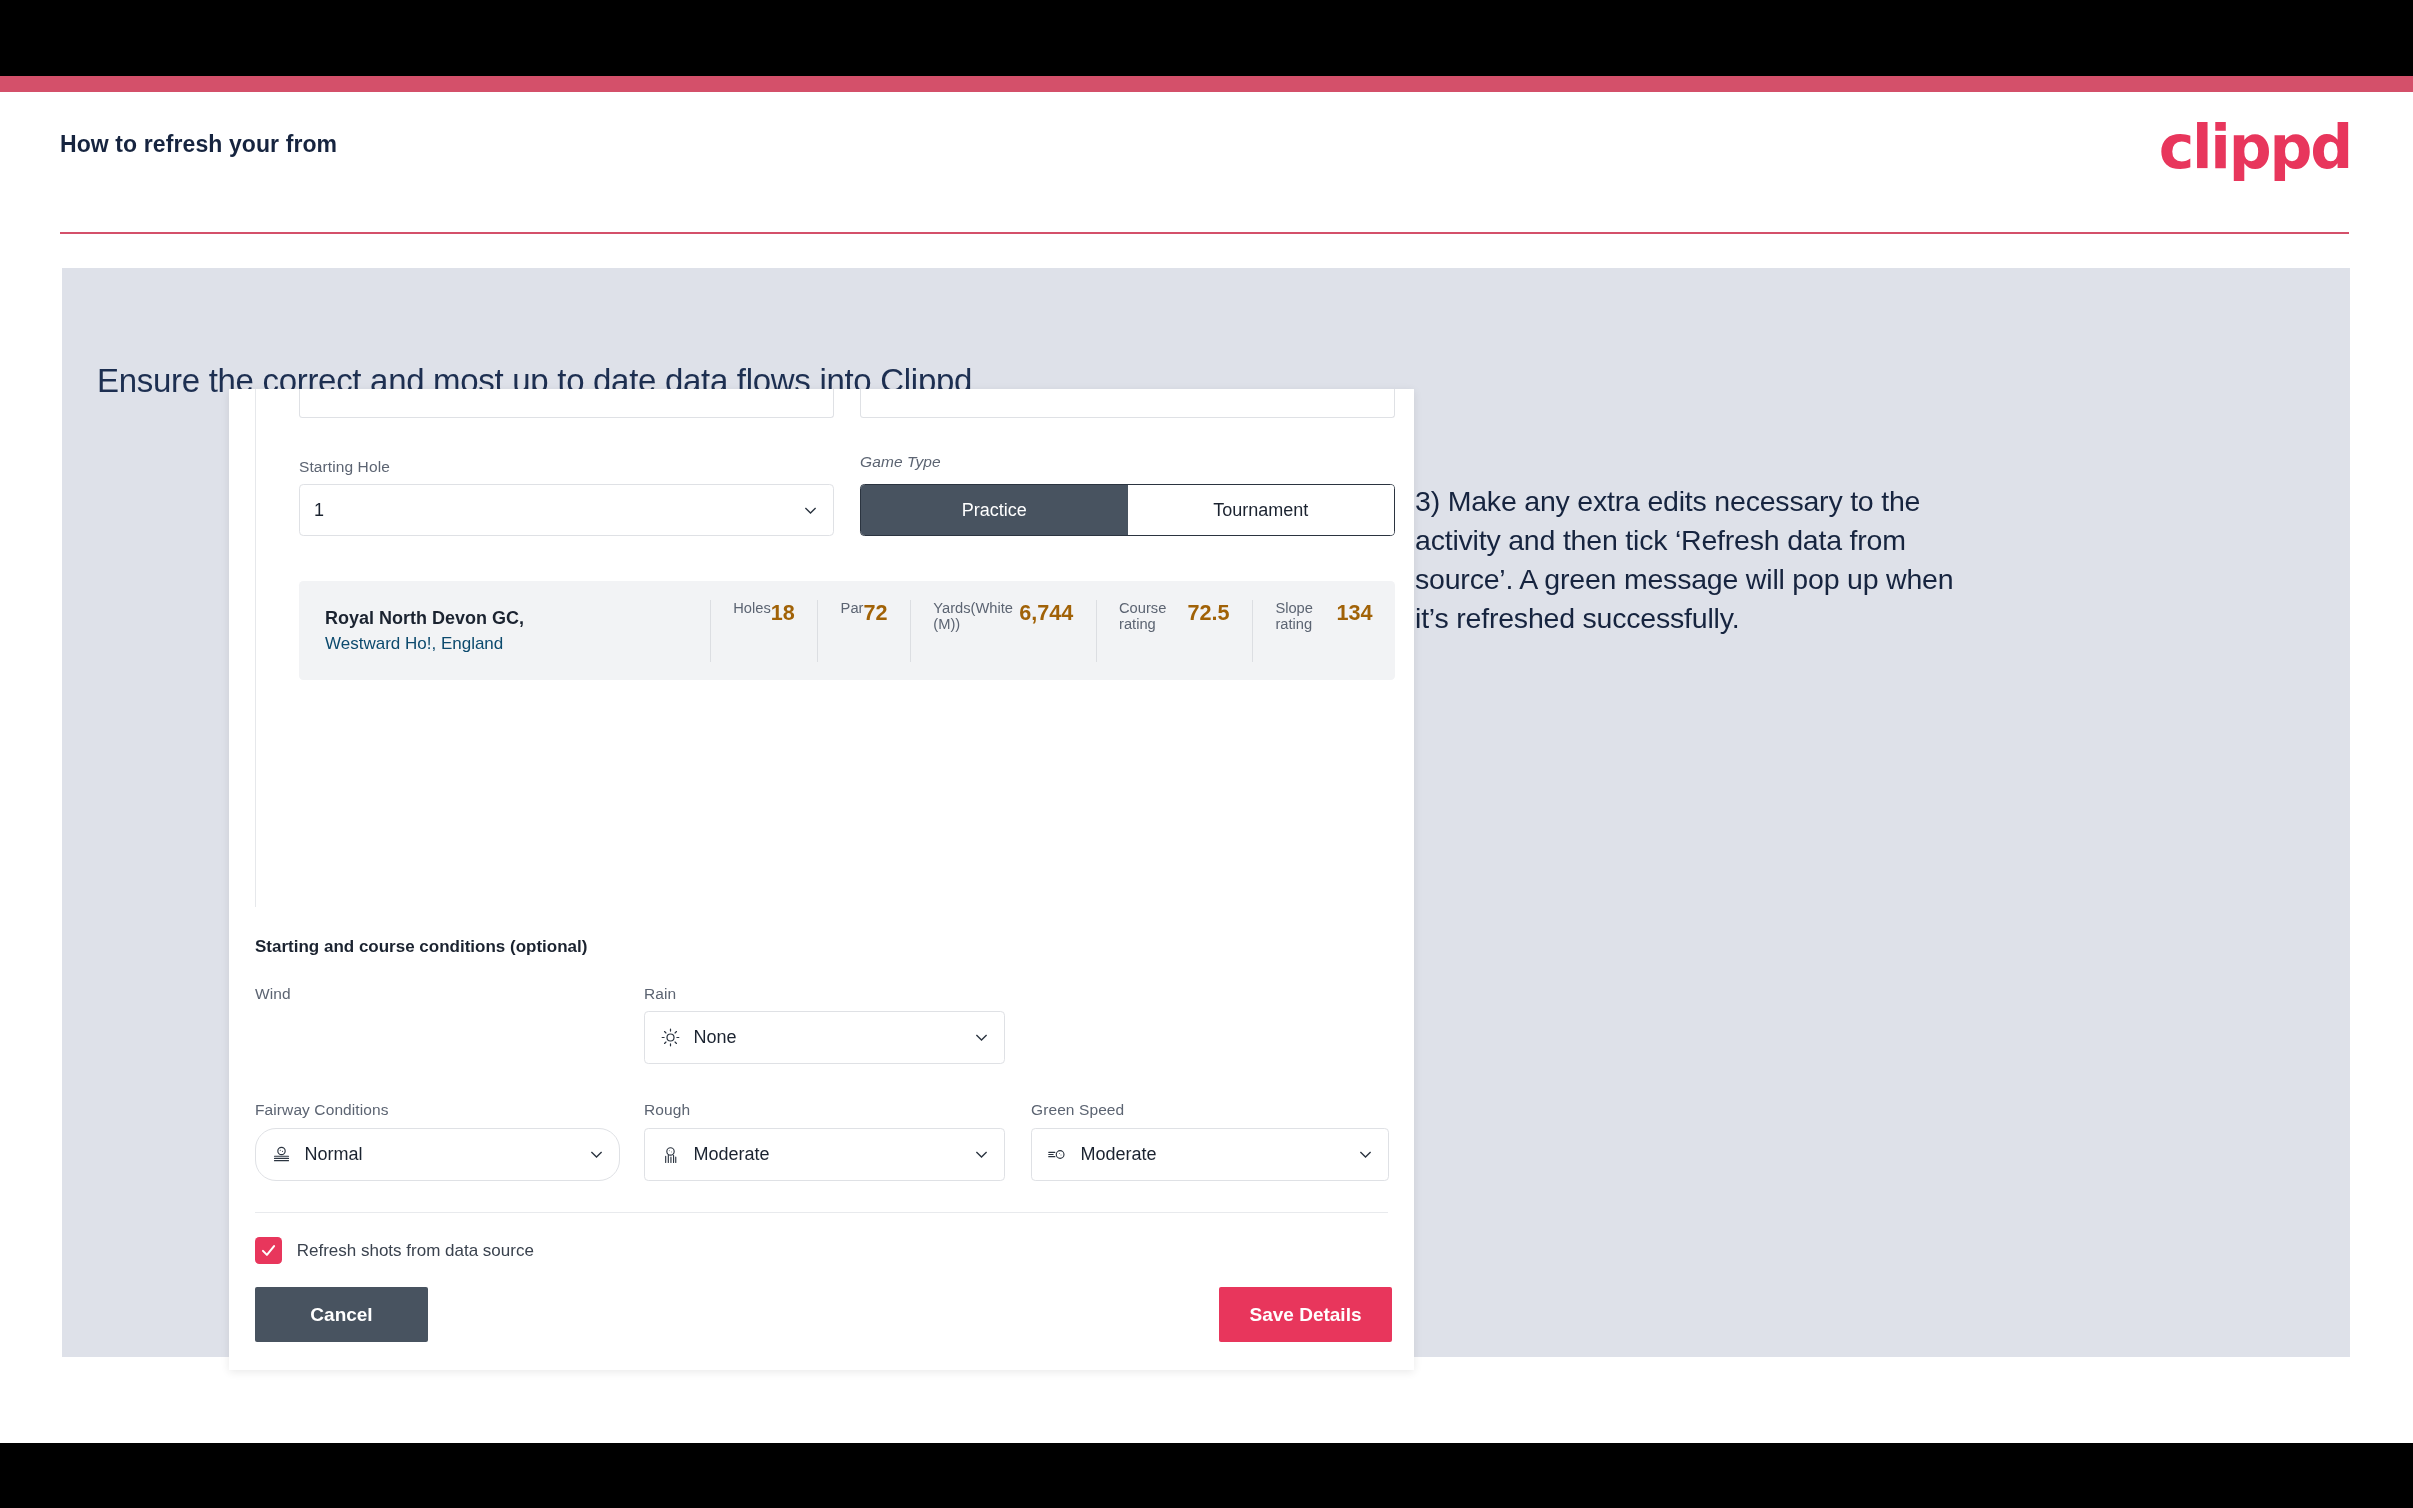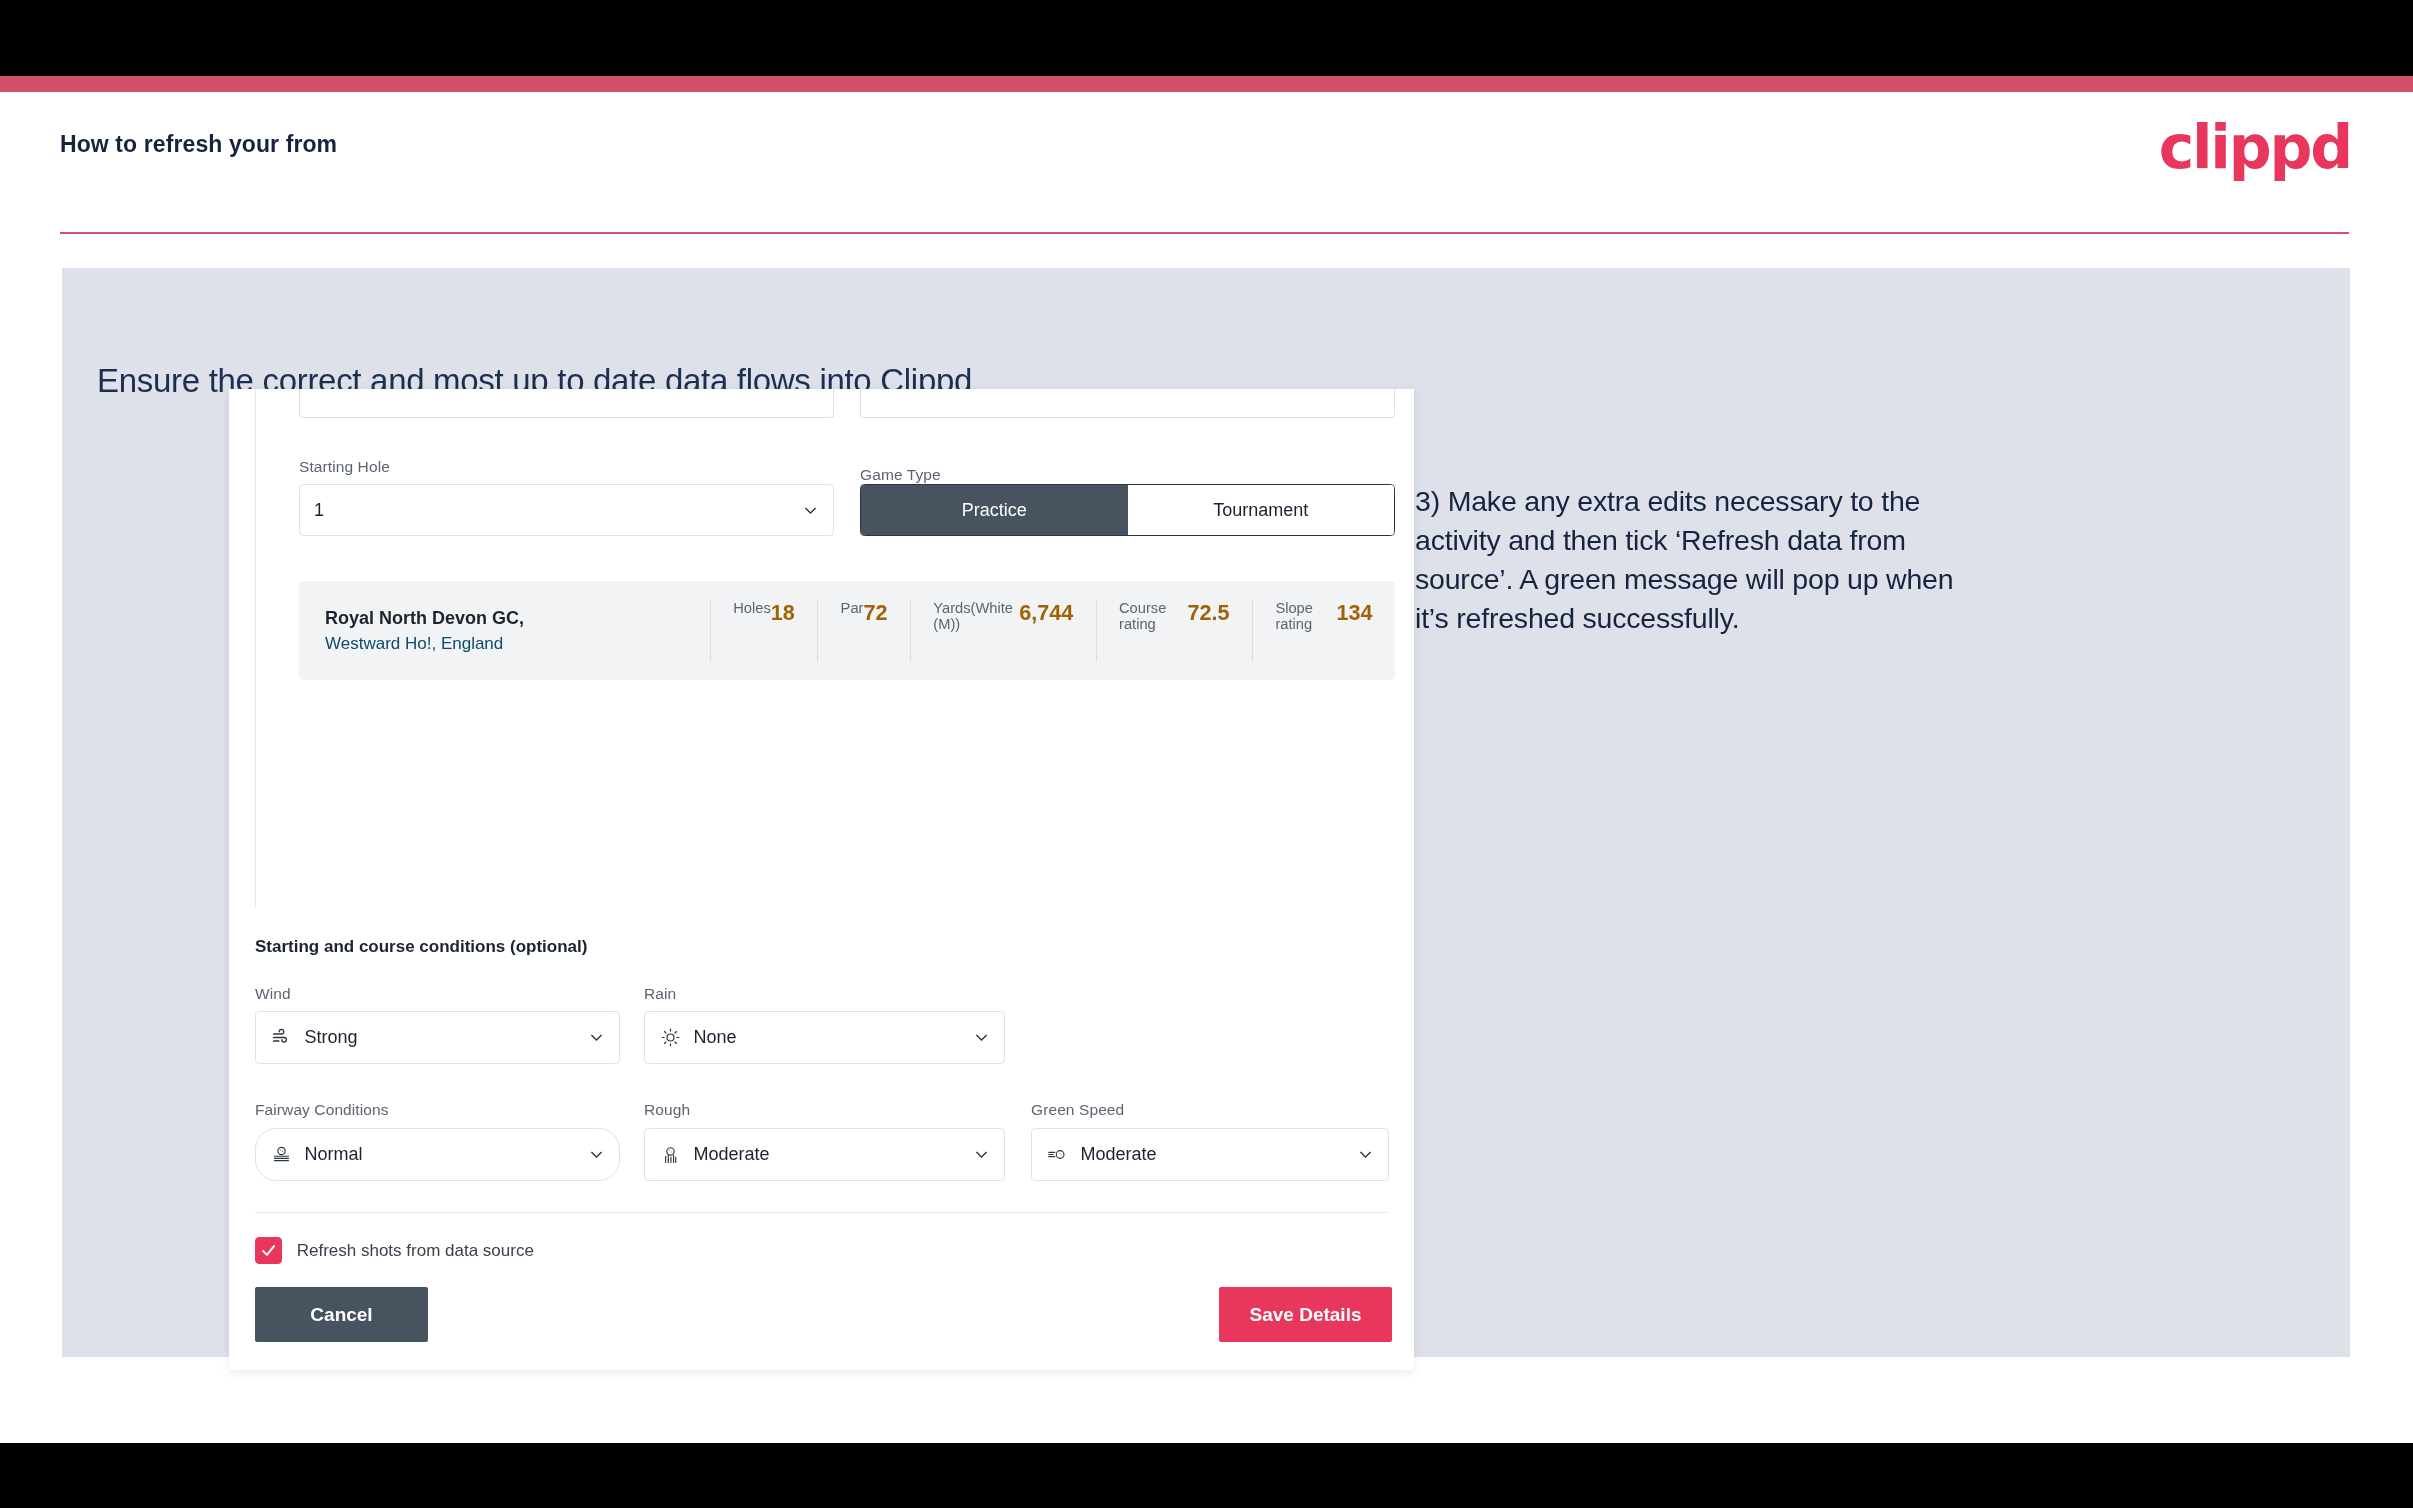--- a/index.html
+++ b/index.html
@@ -271,21 +271,21 @@
       <div class="field-label" style="left:43px; top:69px;">Starting Hole</div>
       <div class="select-box" style="left:43px; top:95px; width:535px; height:52px;">
         <div class="select-val">1</div>
         <span class="chev">
           <svg viewBox="0 0 20 20" width="17" height="17">
               <path d="M4 7 L10 13 L16 7" stroke="#2b3440" stroke-width="1.6" fill="none"></path>
             </svg>
         </span>
       </div>
 
-      <div class="field-label" style="left:604px; top:77px;">Game Type</div>
+      <div class="field-label" style="left:604px; top:64px;font-style:italic;">Game Type</div>
       <div class="toggle" style="left:604px; top:95px; width:535px;">
         <div class="toggle-opt active">Practice</div>
         <div class="toggle-opt inactive">Tournament</div>
       </div>
 
       <div class="course-panel">
         <div class="course-name-wrap">
           <div class="course-name">Royal North Devon GC,</div>
           <div class="course-loc">Westward Ho!, England</div>
         </div>
@@ -310,35 +310,20 @@
           <div class="stat-value">134</div>
         </div>
       </div>
     </div>
 
   </div>
 
   <div class="sect-title">Starting and course conditions (optional)</div>
 
   <div class="field-label" style="left:255px; top:909px;">Wind</div>
-  <div class="select-box" style="left:255px; top:935px; width:365px; height:53px;">
-    <span class="icon-slot">
-      <svg viewBox="0 0 24 24" width="21" height="21" fill="none" stroke="#2b3440" stroke-width="1.5" stroke-linecap="round">
-        <path d="M3 8h9a2.6 2.6 0 1 0-2.6-2.6"></path>
-        <path d="M3 12h12a2.6 2.6 0 1 1-2.6 2.6"></path>
-        <path d="M3 16h6"></path>
-      </svg>
-    </span>
-    <div class="select-val with-icon">Strong</div>
-    <span class="chev">
-      <svg viewBox="0 0 20 20" width="17" height="17">
-          <path d="M4 7 L10 13 L16 7" stroke="#2b3440" stroke-width="1.6" fill="none"></path>
-        </svg>
-    </span>
-  </div>
 
   <div class="field-label" style="left:644px; top:909px;">Rain</div>
   <div class="select-box" style="left:644px; top:935px; width:361px; height:53px;">
     <span class="icon-slot">
       <svg viewBox="0 0 24 24" width="21" height="21" fill="none" stroke="#2b3440" stroke-width="1.4" stroke-linecap="round">
         <circle cx="12" cy="12" r="4"></circle>
         <path d="M12 2.5v2.2M12 19.3v2.2M2.5 12h2.2M19.3 12h2.2M5.2 5.2l1.6 1.6M17.2 17.2l1.6 1.6M18.8 5.2l-1.6 1.6M6.8 17.2l-1.6 1.6"></path>
       </svg>
     </span>
     <div class="select-val with-icon">None</div>

